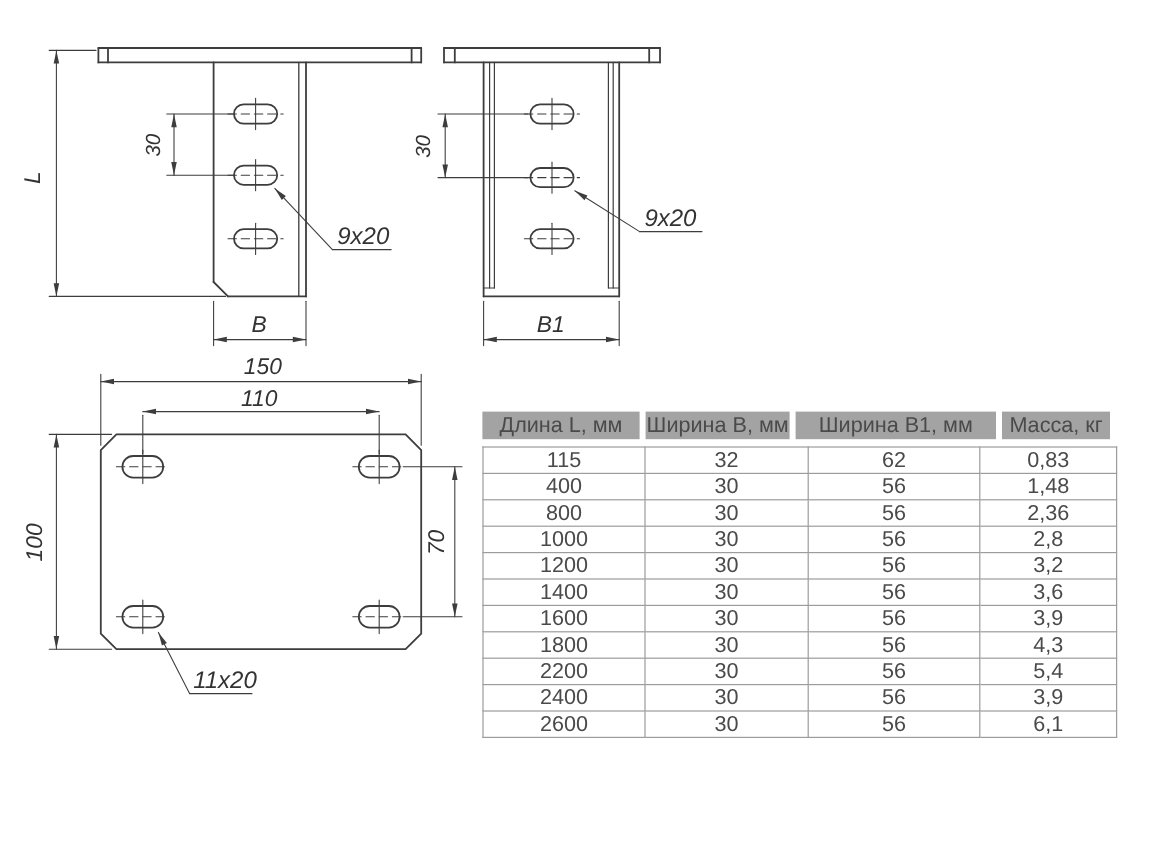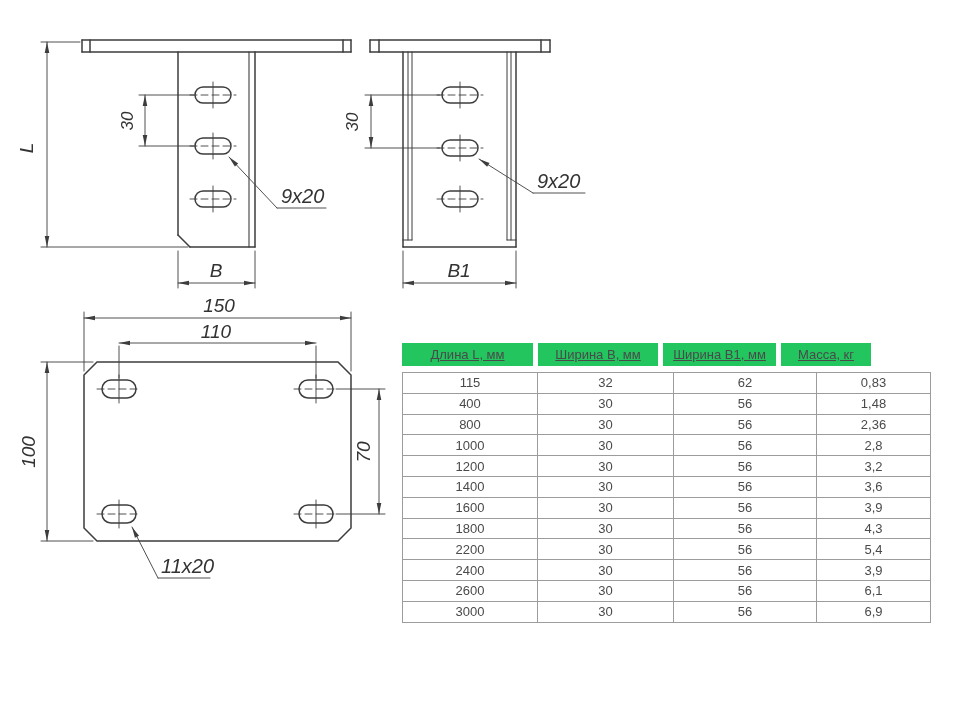--- a/index.html
+++ b/index.html
@@ -6,26 +6,26 @@
             font-family:"Liberation Sans",sans-serif;}
   #stage{position:relative;width:960px;height:720px;background:#fff;}
   svg text{fill:#333333;}
   .dim{font-family:"Liberation Sans",sans-serif;font-style:italic;font-size:19px;}
   .dim-sm{font-family:"Liberation Sans",sans-serif;font-style:italic;font-size:17px;}
   .callout{font-family:"Liberation Sans",sans-serif;font-style:italic;font-size:20px;}
 
   
   #spec-table{position:absolute;left:402px;top:343px;width:528px;}
   .thead{display:flex;gap:5px;height:23px;}
-  .thead .hcell{background:#22c55e;color:#4a4a4a;font-size:13px;display:flex;
-                align-items:center;justify-content:center;box-sizing:border-box;text-decoration:underline;}
-  .hc1{width:131px;}.hc2{width:120px;}.hc3{width:113px;}.hc4{width:90px;}
+  .thead .hcell{background:#a3a3a3;color:#4a4a4a;font-size:18px;display:flex;
+                align-items:center;justify-content:center;box-sizing:border-box;}
+  .hc1{width:131px;}.hc2{width:120px;}.hc3{width:167px;}.hc4{width:90px;}
   table.tbody{border-collapse:collapse;table-layout:fixed;width:528px;margin-top:6px;}
   table.tbody td{border:1px solid #9c9c9c;height:19.8px;text-align:center;
-                 font-size:13px;color:#4a4a4a;padding:0;}
+                 font-size:18px;color:#4a4a4a;padding:0;}
   col.c1{width:135px;}col.c2{width:136px;}col.c3{width:143px;}col.c4{width:114px;}
 </style>
 </head>
 <body>
 
 <div id="stage">
 
 <svg width="960" height="720" viewBox="0 0 960 720" stroke-linecap="round">
   <defs>
     <marker id="arr" markerUnits="userSpaceOnUse" markerWidth="13" markerHeight="7" refX="12" refY="3.5" orient="auto-start-reverse">
@@ -312,23 +312,17 @@
         </tr>
 
         <tr>
           <td>2600</td>
           <td>30</td>
           <td>56</td>
           <td>6,1</td>
         </tr>
 
 
-        <tr>
-          <td>3000</td>
-          <td>30</td>
-          <td>56</td>
-          <td>6,9</td>
-        </tr>
       </tbody>
   </table>
 </div>
 
 </div>
 
 </body></html>

